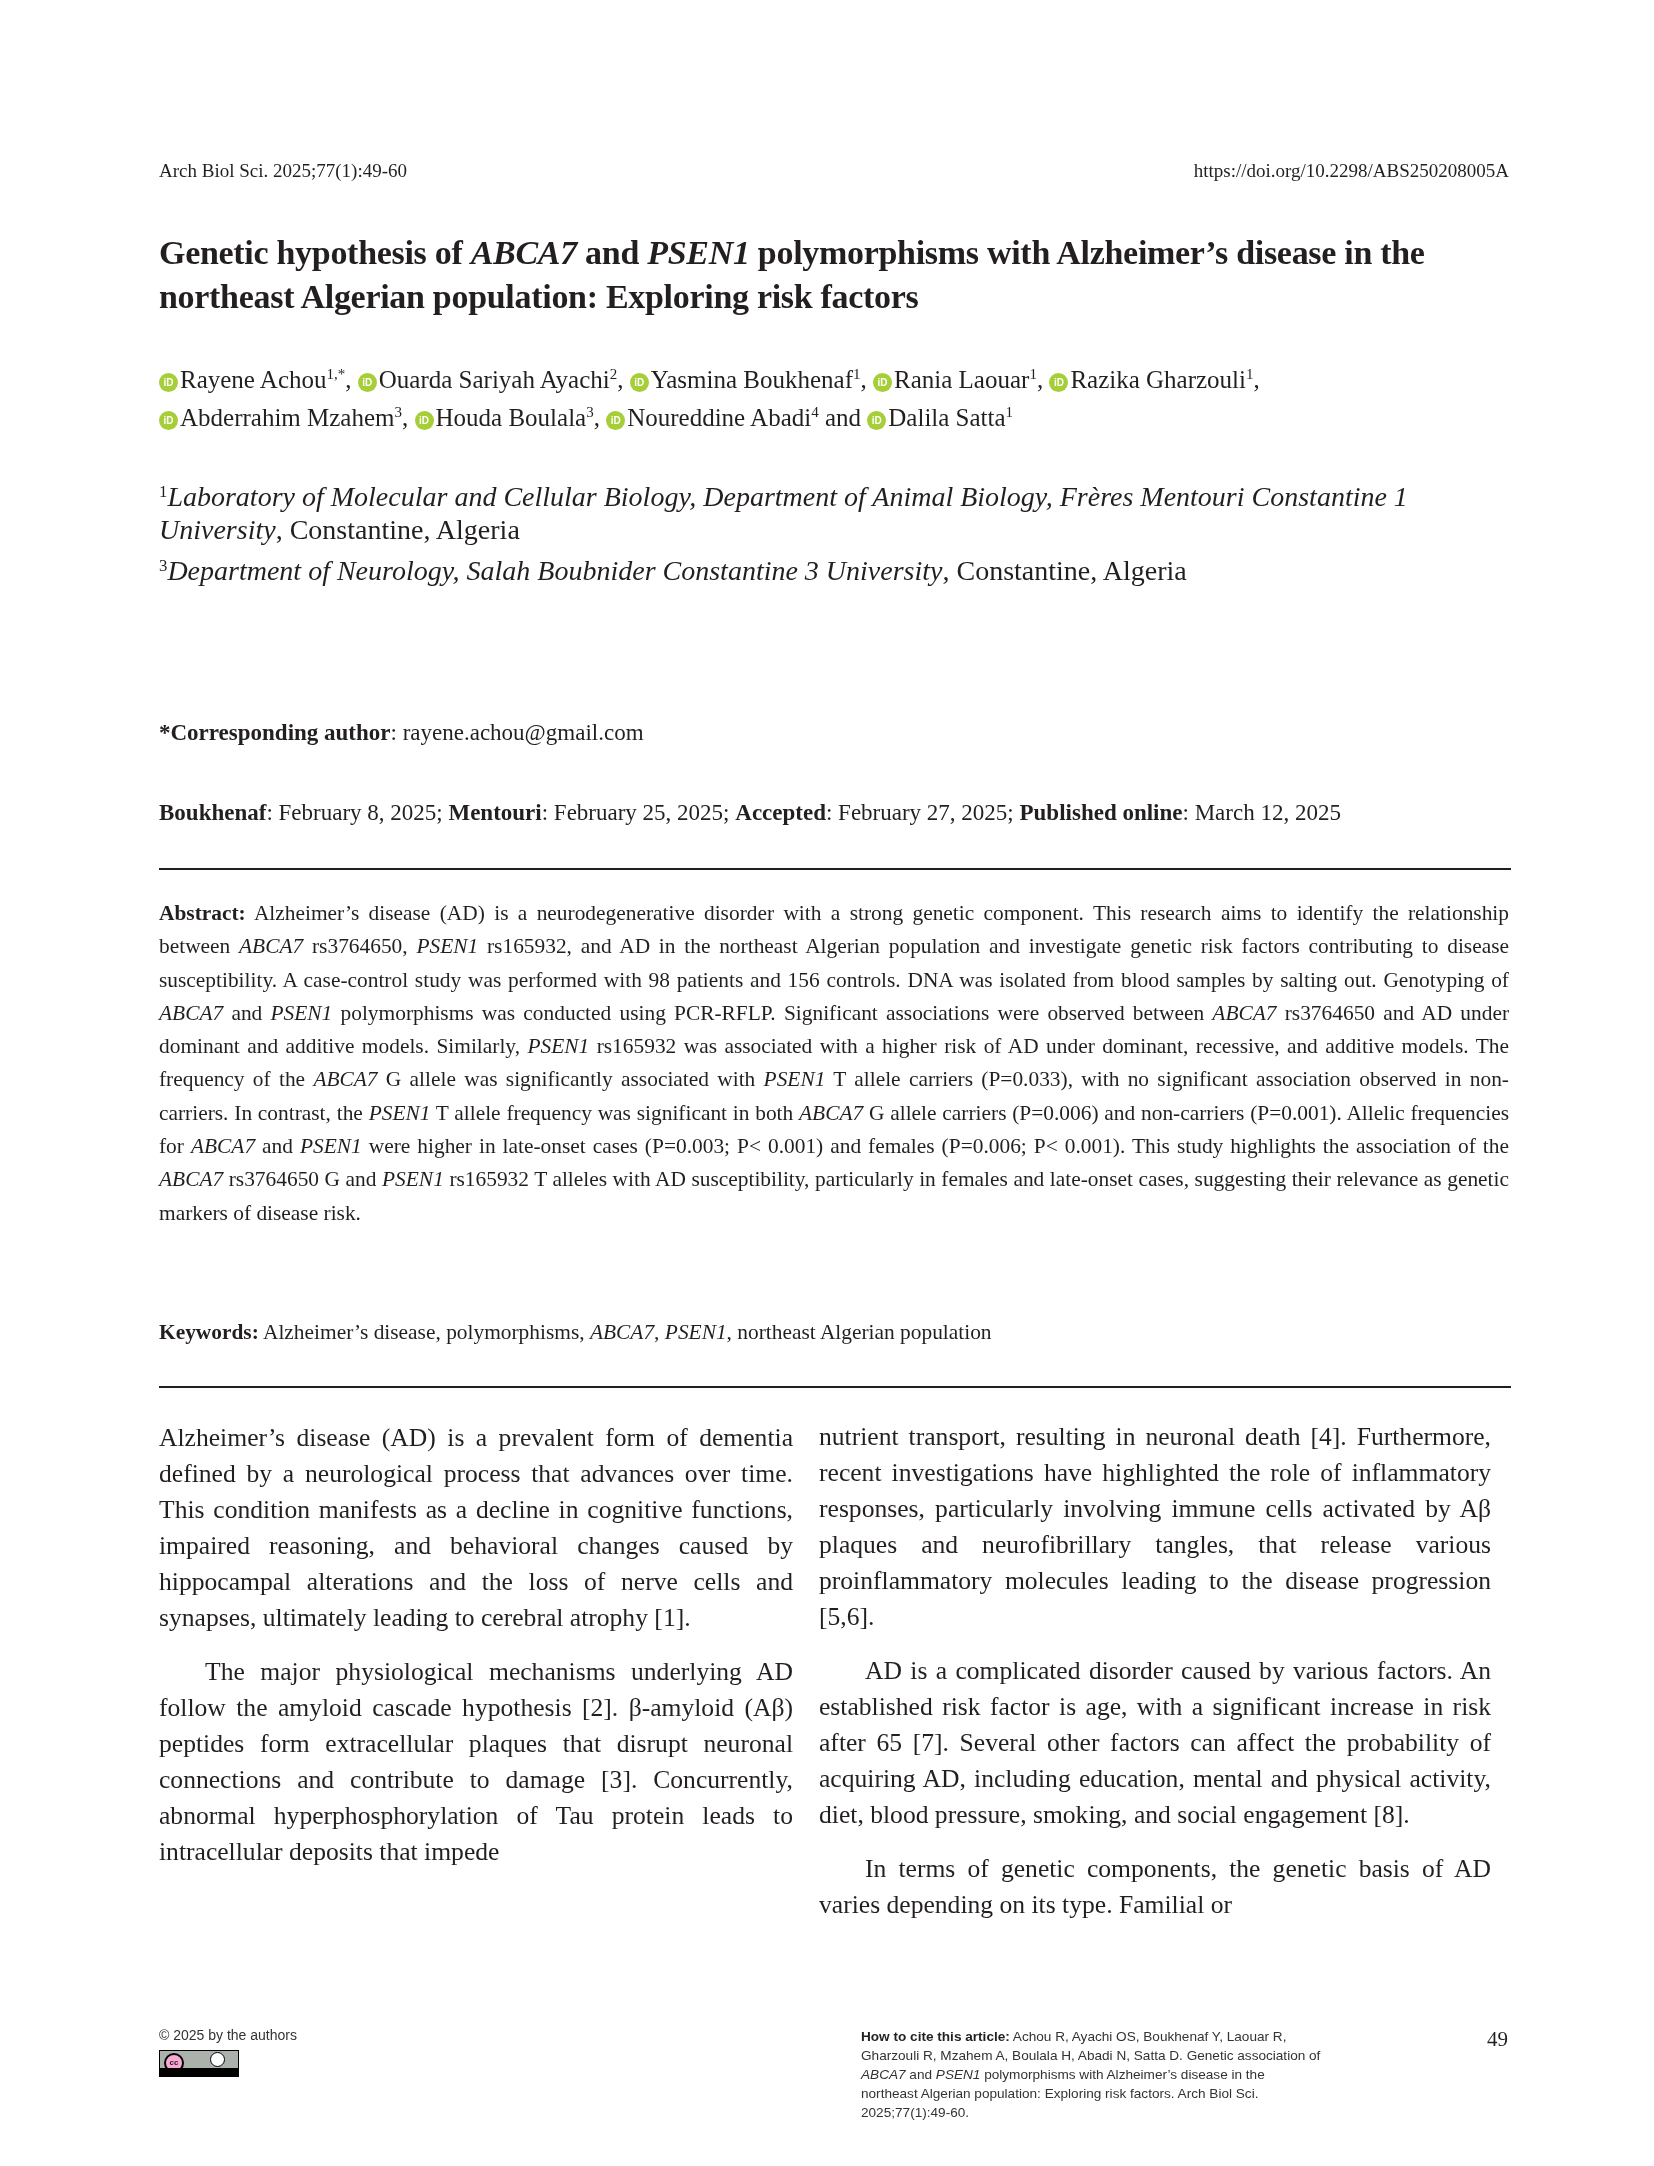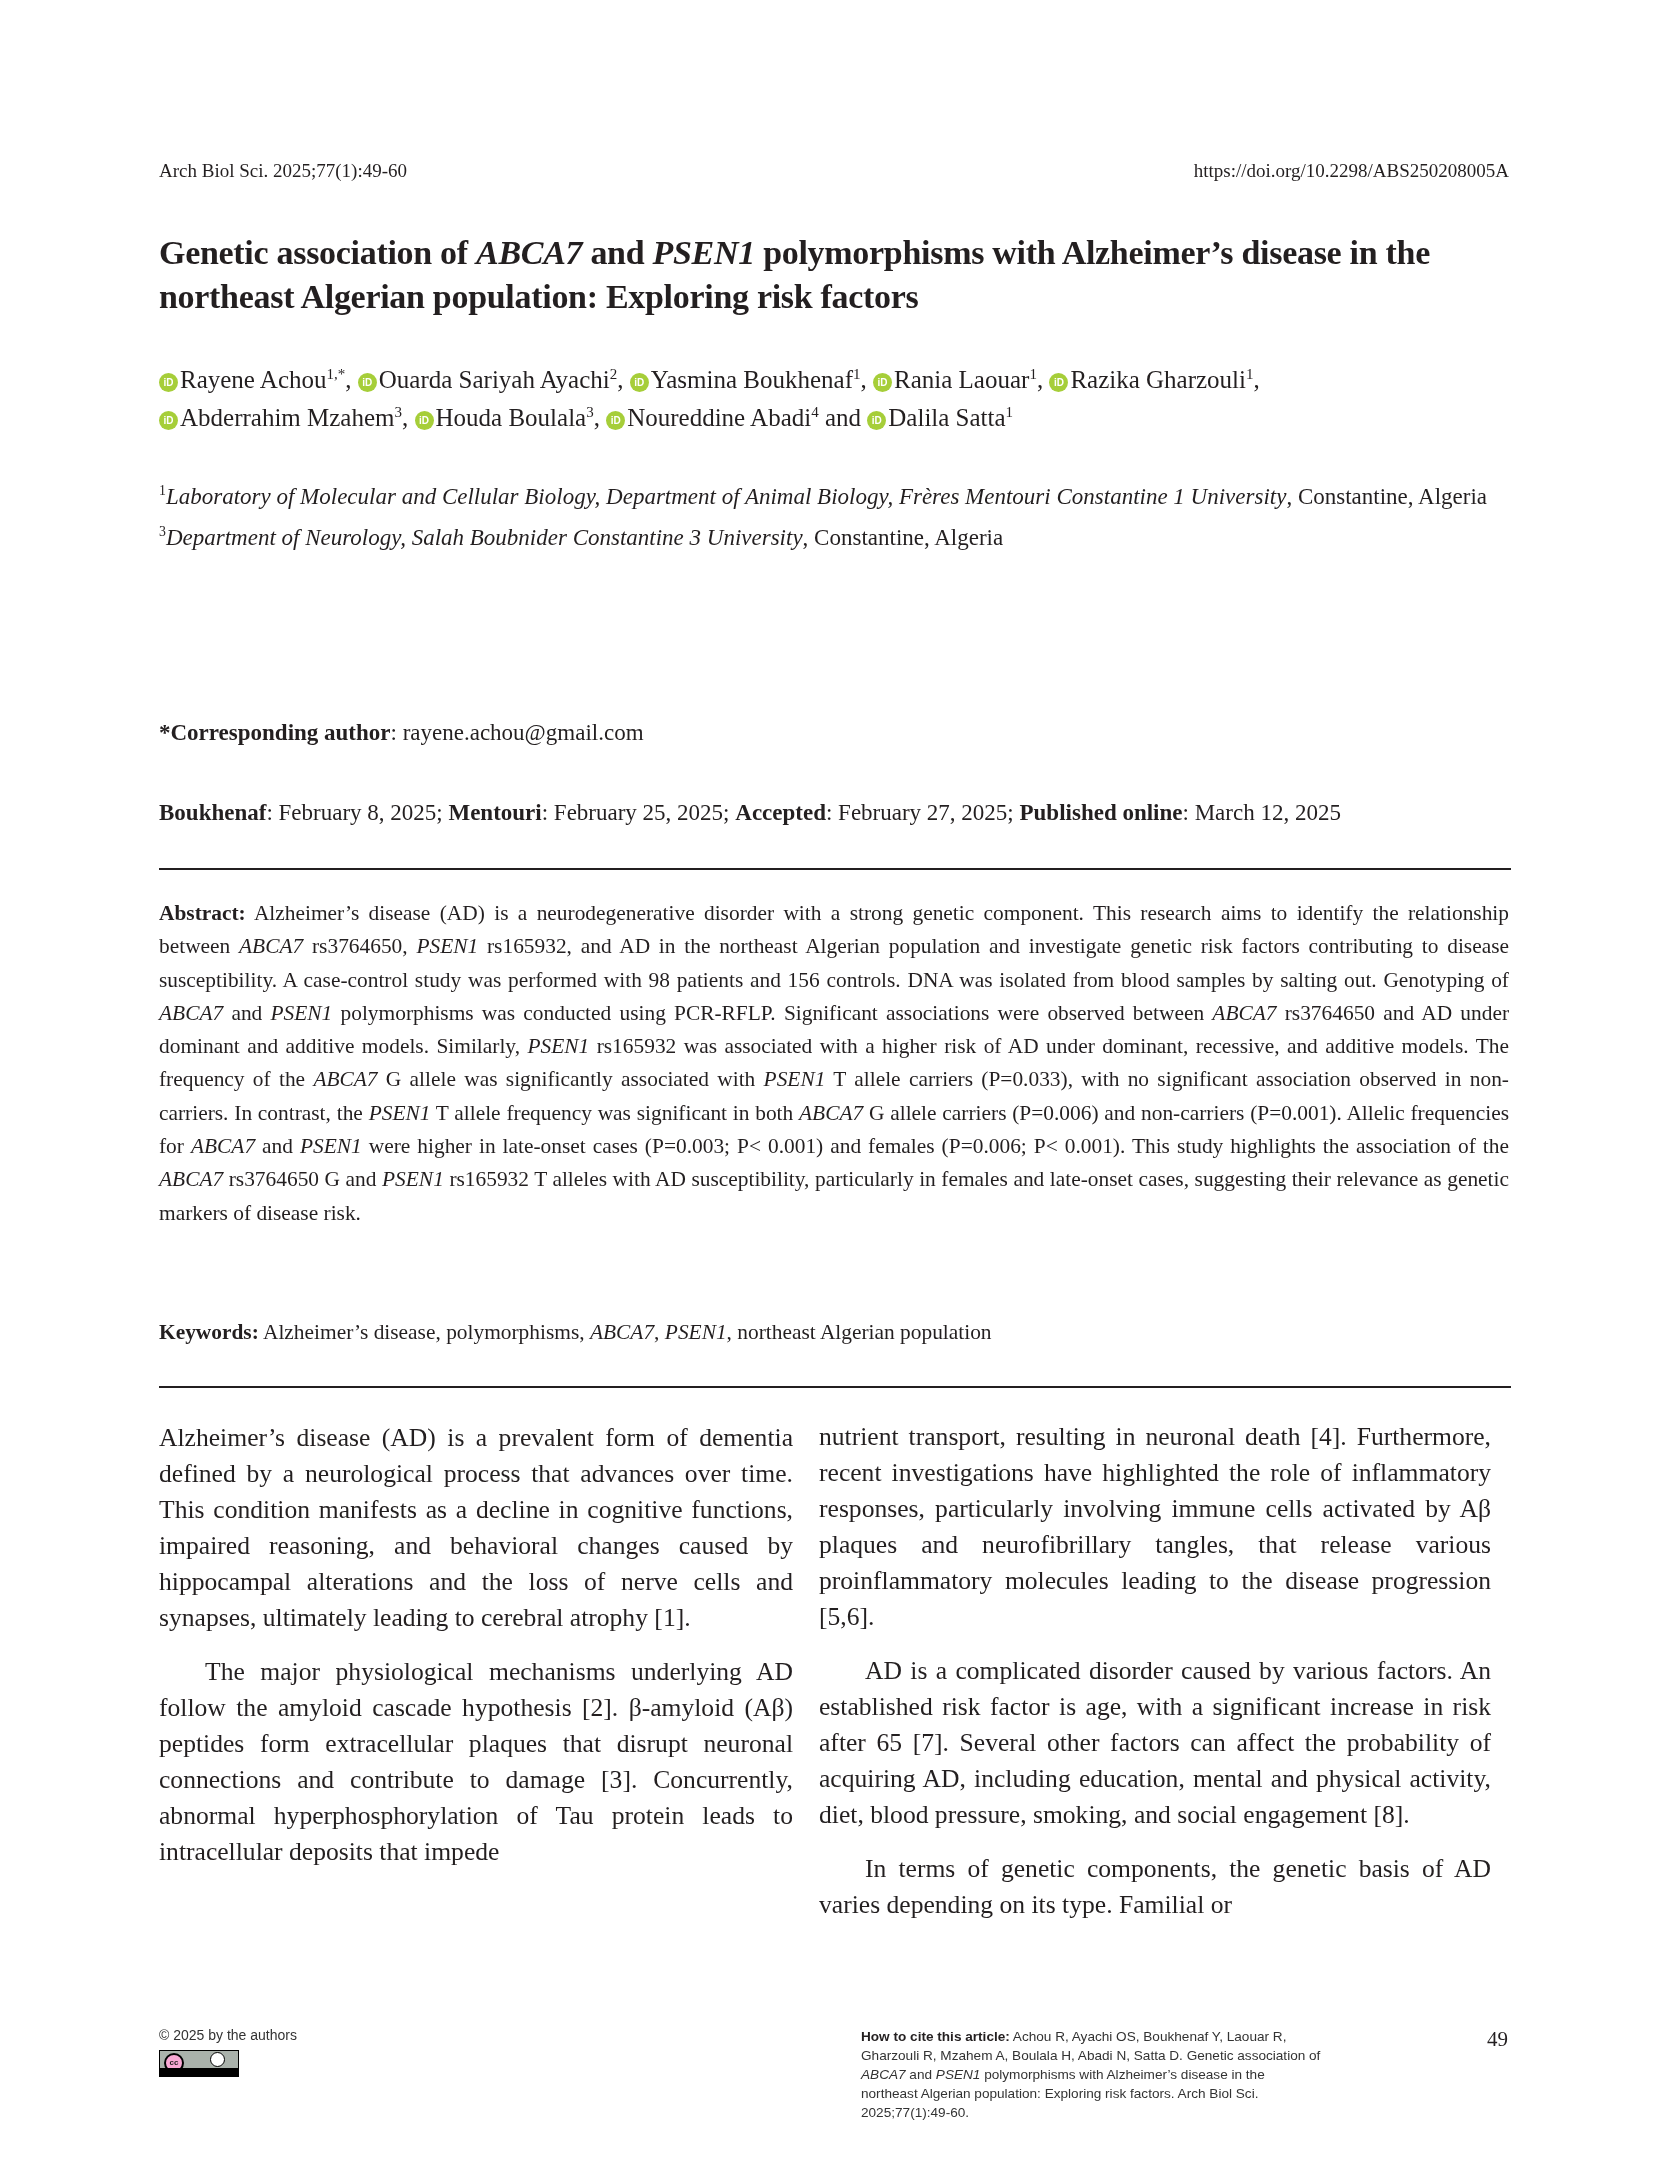--- a/index.html
+++ b/index.html
@@ -15,21 +15,21 @@
     line-height: 44px; letter-spacing: -0.3px;
   }
   .authors { left: 159px; top: 361px; width: 1350px; font-size: 25px; line-height: 38px; }
   .orcid {
     display: inline-block; width: 19px; height: 19px; border-radius: 50%;
     background: #a6ce39; color: #fff; font-family: "Liberation Sans", sans-serif;
     font-size: 10px; font-weight: bold; text-align: center; line-height: 19px;
     vertical-align: 2px; margin-right: 2px;
   }
   sup { font-size: 60%; vertical-align: 9px; line-height: 0; }
-  .affils { left: 159px; top: 480px; width: 1350px; font-size: 23px; line-height: 33px; }
+  .affils { left: 159px; top: 480px; width: 1350px; font-size: 28px; line-height: 33px; }
   .affil { margin-bottom: 8px; }
   .affil i { font-style: italic; }
   .corr { left: 159px; top: 720px; font-size: 23px; }
   .dates { left: 159px; top: 800px; width: 1350px; font-size: 23px; white-space: nowrap; }
   .rule { left: 159px; width: 1352px; height: 2px; background: #231f20; }
   .abstract {
     left: 159px; top: 897px; width: 1350px; font-size: 21.4px; line-height: 33.3px;
     text-align: justify;
   }
   .keywords { left: 159px; top: 1320px; font-size: 21.4px; }
@@ -61,21 +61,21 @@
   .cite b { color: #231f20; margin-top: 40px; }
   .page-num { right: 146px; top: 2027px; font-size: 21px; }
 </style>
 </head>
 <body>
 
 <div class="abs running-left">Arch Biol Sci. 2025;77(1):49-60</div>
 <div class="abs running-right">https://doi.org/10.2298/ABS250208005A</div>
 
 <h1 class="abs title" style="margin:0;">
-  <span>Genetic association of </span><i>ABCA7</i><span> and </span><i>PSEN1</i><span> polymorphisms with Alzheimer’s disease in the northeast Algerian population: Exploring risk factors</span>
+  <span>Genetic hypothesis of </span><i>ABCA7</i><span> and </span><i>PSEN1</i><span> polymorphisms with Alzheimer’s disease in the northeast Algerian population: Exploring risk factors</span>
 </h1>
 
 <div class="abs authors" id="authors"><span class="orcid">iD</span><span>Rayene Achou</span><sup>1,*</sup><span>, </span><span class="orcid">iD</span><span>Ouarda Sariyah Ayachi</span><sup>2</sup><span>, </span><span class="orcid">iD</span><span>Yasmina Boukhenaf</span><sup>1</sup><span>, </span><span class="orcid">iD</span><span>Rania Laouar</span><sup>1</sup><span>, </span><span class="orcid">iD</span><span>Razika Gharzouli</span><sup>1</sup><span>,</span><br><span class="orcid">iD</span><span>Abderrahim Mzahem</span><sup>3</sup><span>, </span><span class="orcid">iD</span><span>Houda Boulala</span><sup>3</sup><span>, </span><span class="orcid">iD</span><span>Noureddine Abadi</span><sup>4</sup><span> and </span><span class="orcid">iD</span><span>Dalila Satta</span><sup>1</sup></div>
 
 <div class="abs affils" id="affils">
     <div class="affil"><sup>1</sup><i>Laboratory of Molecular and Cellular Biology, Department of Animal Biology, Frères Mentouri Constantine 1 University</i><span>, Constantine, Algeria</span></div>
     <div class="affil"><sup>3</sup><i>Department of Neurology, Salah Boubnider Constantine 3 University</i><span>, Constantine, Algeria</span></div>
   </div>
 
 <div class="abs corr">

